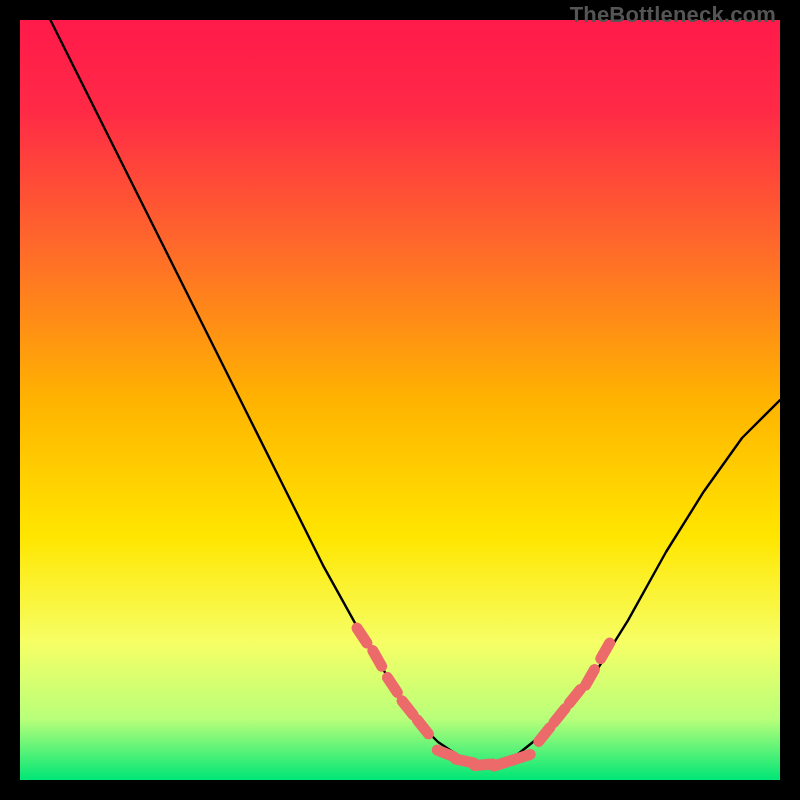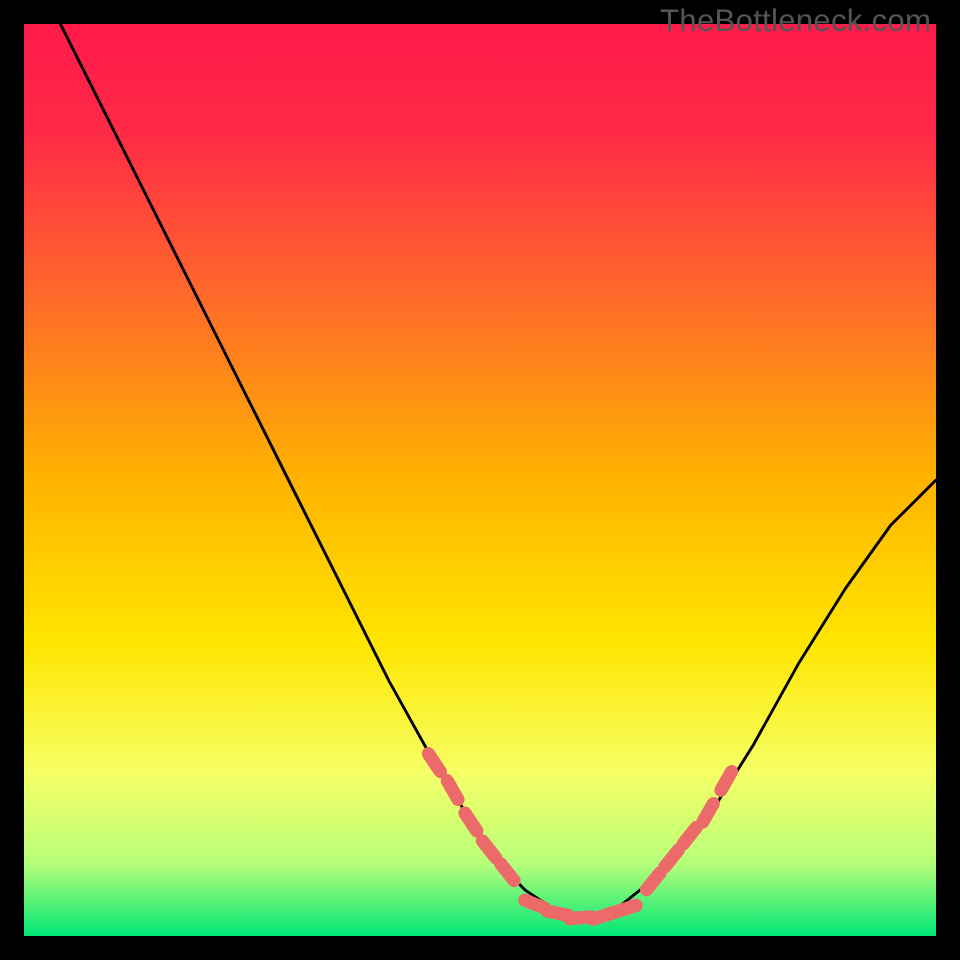--- a/index.html
+++ b/index.html
@@ -24,22 +24,22 @@
     left: 0;
     top: 0;
     width: 760px;
     height: 760px;
   }
   .watermark {
     position: absolute;
     top: 2px;
     right: 24px;
     color: #555555;
-    font-size: 26px;
-    font-weight: 400;
+    font-size: 22px;
+    font-weight: 700;
     letter-spacing: 0.2px;
     user-select: none;
   }
   svg {
     display: block;
   }
 </style>
 </head>
 <body>
 

